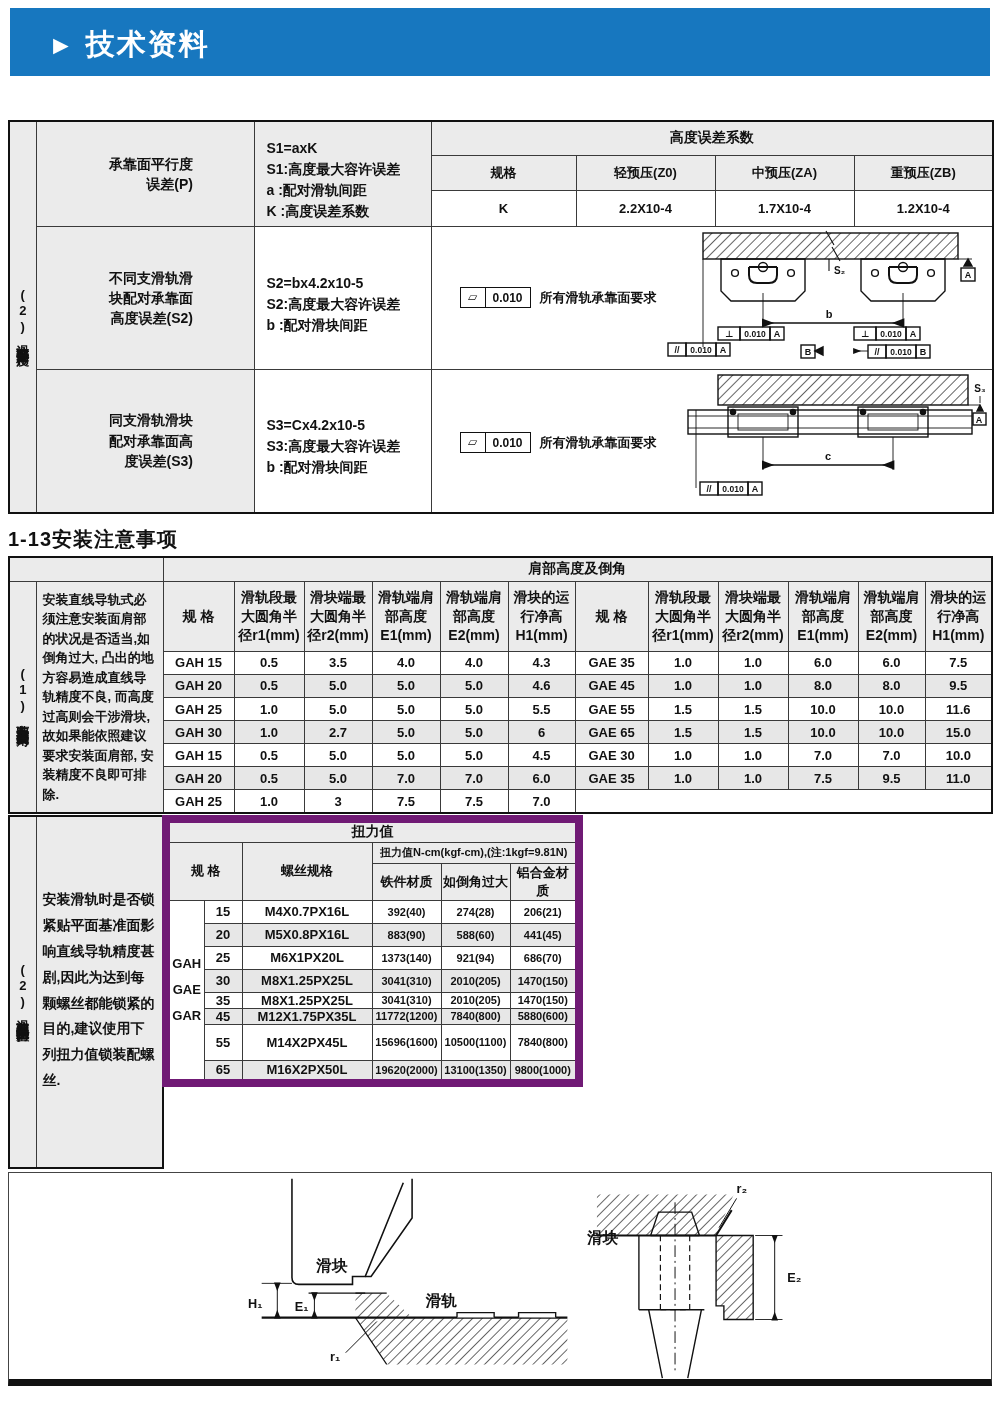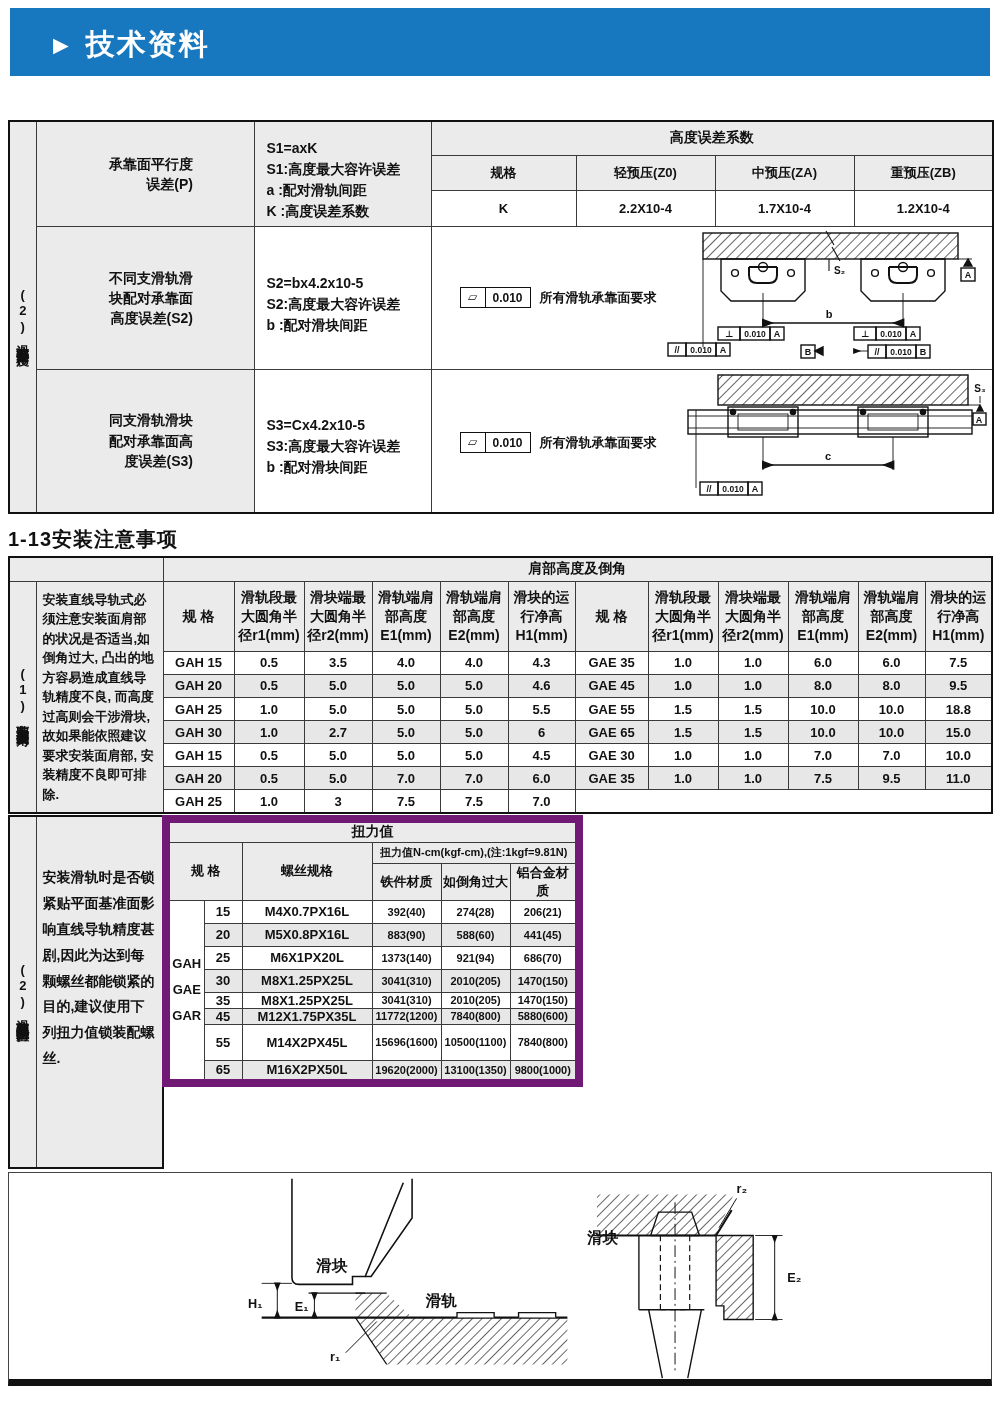--- a/index.html
+++ b/index.html
@@ -322,21 +322,21 @@
         <td>1.0</td>
         <td>5.0</td>
         <td>5.0</td>
         <td>5.0</td>
         <td>5.5</td>
     <td>GAE 55</td>
         <td>1.5</td>
         <td>1.5</td>
         <td>10.0</td>
         <td>10.0</td>
-        <td>18.8</td>
+        <td>11.6</td>
   </tr>
   <tr style="height:23px">
     <td class="stripe">GAH 30</td>
         <td class="stripe">1.0</td>
         <td class="stripe">2.7</td>
         <td class="stripe">5.0</td>
         <td class="stripe">5.0</td>
         <td class="stripe">6</td>
     <td class="stripe">GAE 65</td>
         <td class="stripe">1.5</td>
@@ -387,21 +387,21 @@
 
 <table class="sideblock">
   <colgroup>
       <col style="width:27px">
       <col style="width:127px">
     </colgroup>
   <tbody>
       <tr style="height:352px">
     <td class="gray">
       <span class="vert">(2)滑轨装配螺丝的扭力值</span></td>
-    <td class="gray note" style="font-size:14px;line-height:1.85;padding-top:48px;vertical-align:top">安装滑轨时是否锁紧贴平面基准面影响直线导轨精度甚剧,因此为达到每颗螺丝都能锁紧的目的,建议使用下列扭力值锁装配螺丝.</td>
+    <td class="gray note" style="font-size:14px;line-height:1.85;padding-top:70px;vertical-align:top">安装滑轨时是否锁紧贴平面基准面影响直线导轨精度甚剧,因此为达到每颗螺丝都能锁紧的目的,建议使用下列扭力值锁装配螺丝.</td>
   </tr>
 </tbody>
   </table>
 
 <table class="t3">
   <colgroup>
       <col style="width:38px">
       <col style="width:38px">
       <col style="width:130px">
       <col style="width:69px">

